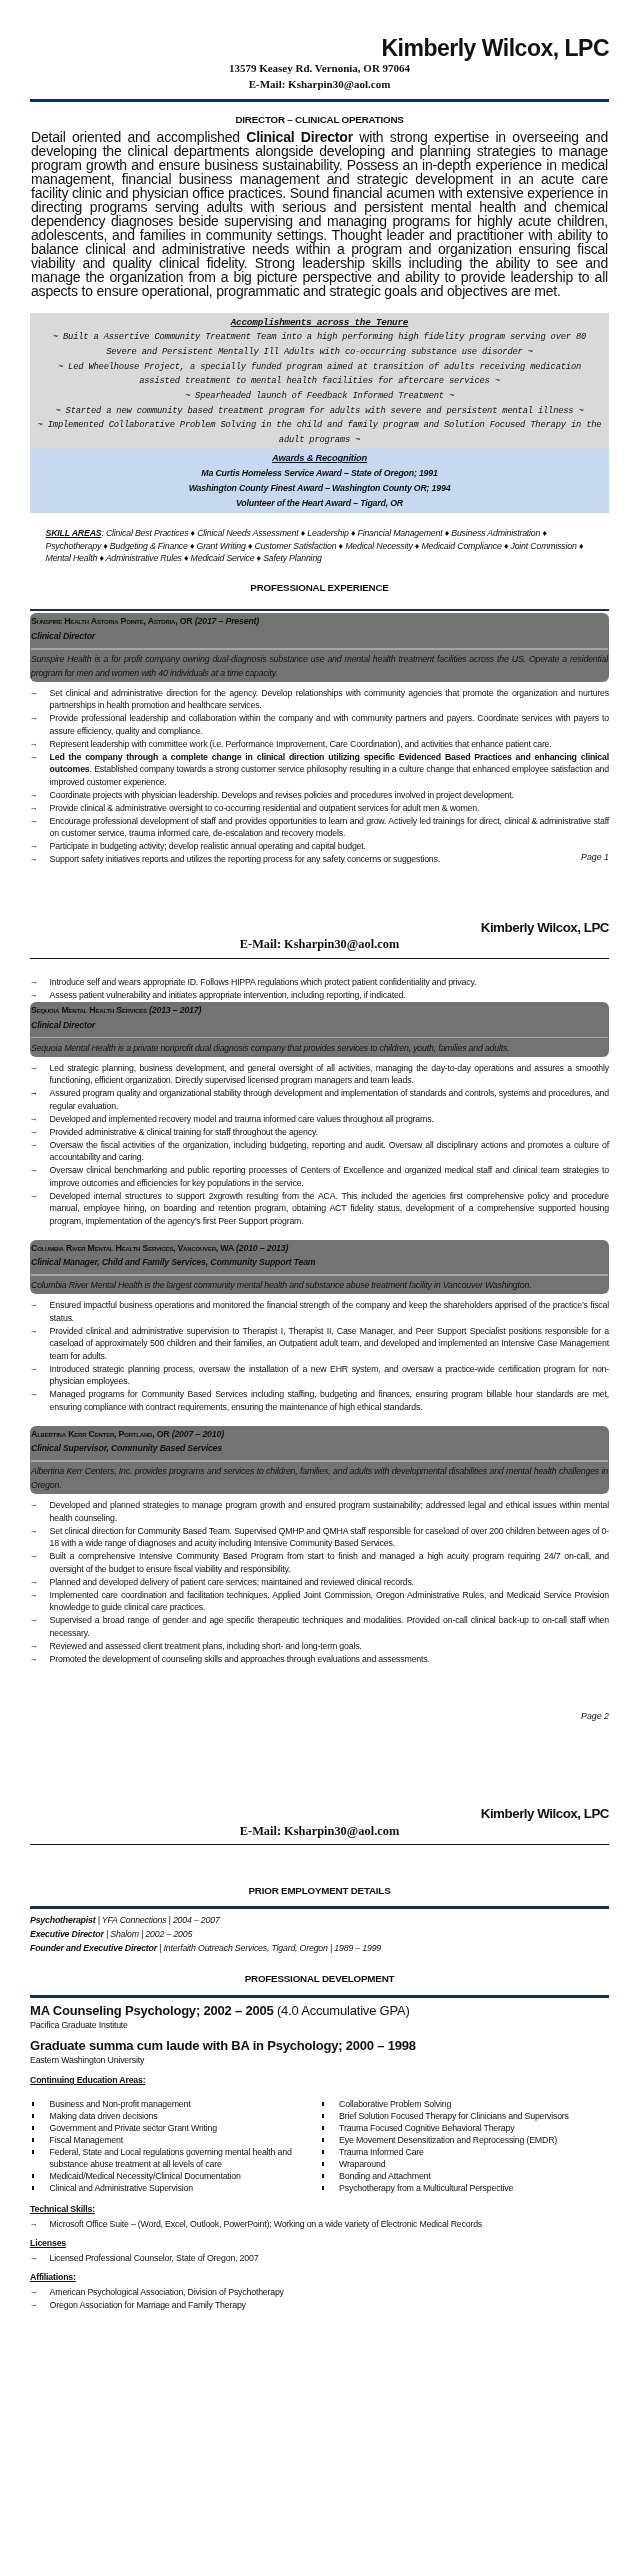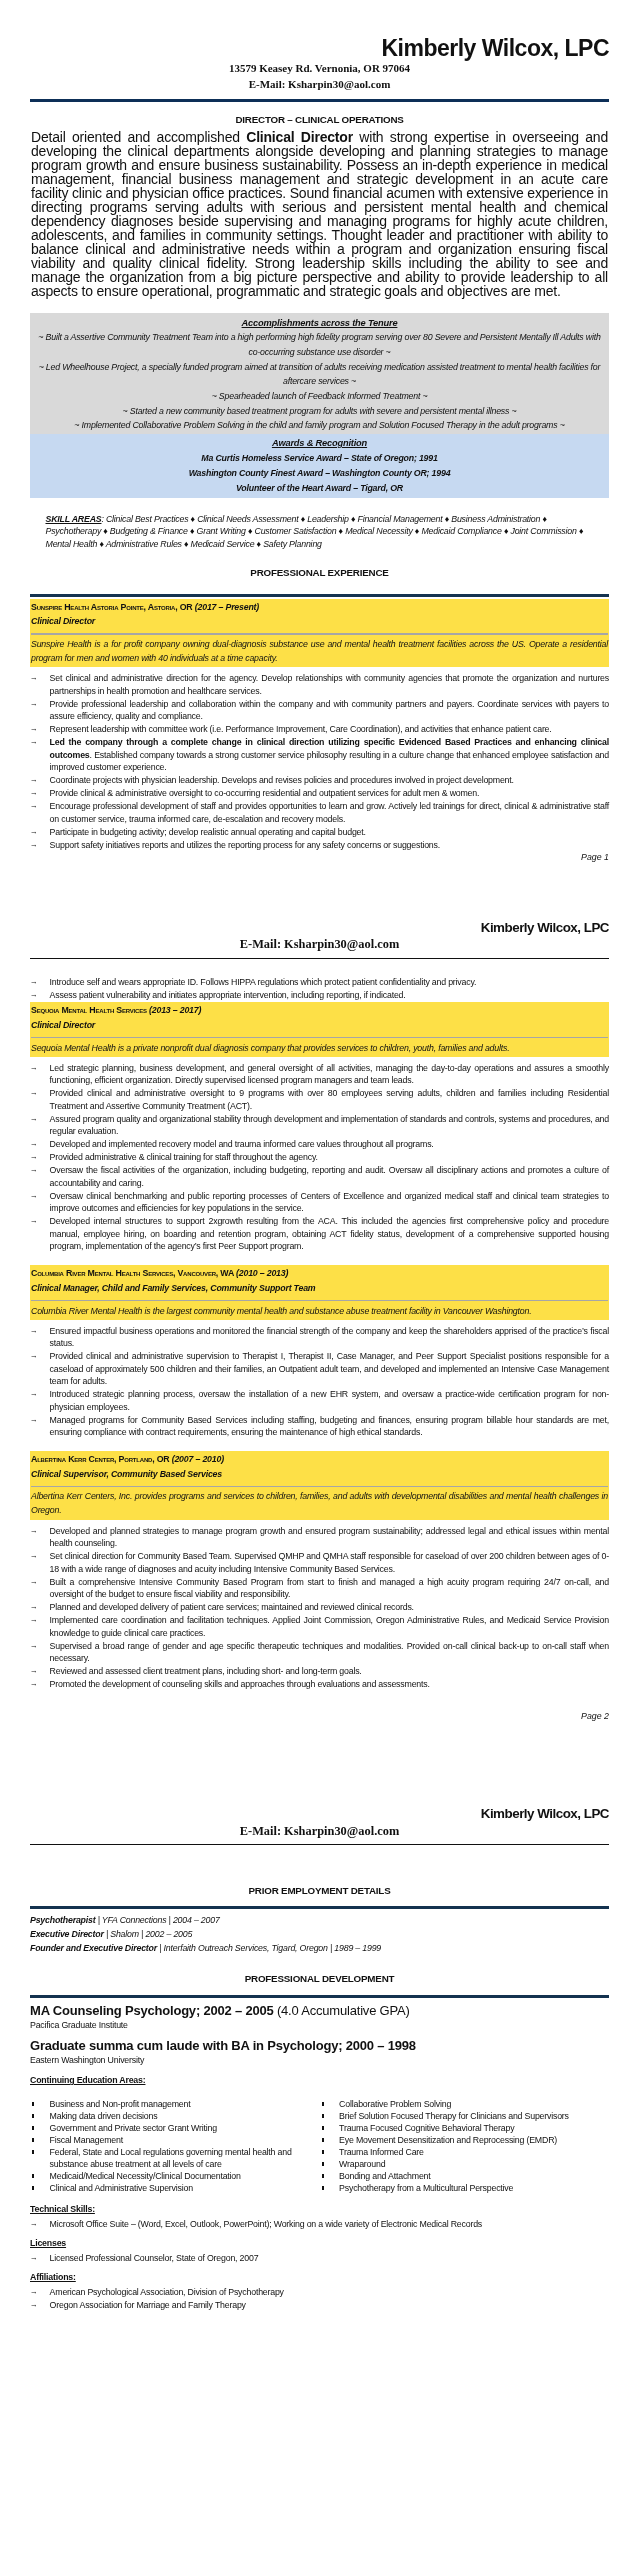--- a/index.html
+++ b/index.html
@@ -12,26 +12,26 @@
   .name.big { font-size: 23px; line-height: 26px; }
   .name.small { font-size: 13.4px; line-height: 16.5px; }
   .addr, .email { font-family: "Liberation Serif", serif; font-weight: bold; text-align: center; }
   .addr.big, .email.big { font-size: 11px; line-height: 15.5px; text-align: center; }
   .email.small { font-size: 12.4px; line-height: 16.5px; }
   .rule-navy { height: 3.1px; background: #0d2f57; margin: 7.2px 0 0 0; }
   .rule-navy.thin { height: 2.6px; background: #14324f; }
   .rule-black { height: 1px; background: #111; margin: 3.1px 0 0 0; }
   .section-title { text-align: center; font-weight: bold; font-size: 9.8px; letter-spacing: -0.2px; }
   p.summary { font-size: 14px; line-height: 14px; text-align: justify; margin: 5.2px 1px 0 1px; letter-spacing: -0.2px; }
-  .acc-box { background: #d9d9d9; margin-top: 15.5px; padding: 2.1px 5.2px 1px 5.2px; text-align: center; font-style: italic; font-size: 8.8px; line-height: 14.7px; letter-spacing: -0.2px; }
+  .acc-box { background: #d9d9d9; margin-top: 15.5px; padding: 2.1px 5.2px 1px 5.2px; text-align: center; font-style: italic; font-size: 8.8px; line-height: 14.7px; letter-spacing: -0.2px; font-family: Liberation Mono, monospace; }
   .acc-box .box-title, .award-box .box-title { font-weight: bold; text-decoration: underline; font-size: 9.3px; }
   .award-box { background: #c6d9f1; padding: 2.1px 5.2px 2.1px 5.2px; text-align: center; font-style: italic; font-weight: bold; font-size: 8.8px; line-height: 15px; letter-spacing: -0.2px; }
   .skills { font-style: italic; font-size: 8.8px; line-height: 12.4px; margin: 14.4px 15.5px 0 15.5px; letter-spacing: -0.2px; }
   .skills .lbl { font-weight: bold; text-decoration: underline; }
-  .job-head { background: #fde047; padding: 2.1px 1px 0 1px; margin-top: 2.1px; }
+  .job-head { background: #737373; padding: 2.1px 1px 0 1px; margin-top: 2.1px; border-radius: 6px; }
   .job-head .company { font-weight: bold; font-size: 8.8px; line-height: 13.4px; font-variant: small-caps; letter-spacing: -0.2px; }
   .job-head .company .dates { font-style: italic; font-variant: normal; }
   .job-head .role { font-weight: bold; font-style: italic; font-size: 8.8px; line-height: 14px; letter-spacing: -0.2px; }
   .job-head .gray-rule { height: 1.5px; background: #a6a6a6; margin: 5.2px 0 2.1px 0; }
   .job-head .desc { font-style: italic; font-size: 8.8px; line-height: 14px; text-align: justify; padding-bottom: 2.1px; letter-spacing: -0.2px; }
   ul.arrows { list-style: none; margin: 5.2px 0 0 0; padding: 0; }
   ul.arrows li { position: relative; padding-left: 19.6px; font-size: 8.8px; line-height: 12.5px; text-align: justify; margin-bottom: 0.5px; letter-spacing: -0.2px; }
   ul.arrows li .arr { position: absolute; left: 0; top: 0; font-size: 7.7px; }
   ul.arrows li b { font-weight: bold; }
   .page-num { position: absolute; right: 30px; font-style: italic; font-size: 8.8px; }
@@ -113,21 +113,21 @@
   </ul>
 
   <div class="job-head" style="margin-top:0">
     <div class="company"><span>Sequoia Mental Health Services</span> <span class="dates">(2013 – 2017)</span></div>
     <div class="role">Clinical Director</div>
     <div class="gray-rule"></div>
     <div class="desc">Sequoia Mental Health is a private nonprofit dual diagnosis company that provides services to children, youth, families and adults.</div>
   </div>
   <ul class="arrows">
     <li><span class="arr">→</span><span>Led strategic planning, business development, and general oversight of all activities, managing the day-to-day operations and assures a smoothly functioning, efficient organization. Directly supervised licensed program managers and team leads.</span></li>
-    <li><span class="arr">→</span><span>Provided clinical and administrative oversight to 9 programs with over 80 employees serving adults, children and families including Residential Treatment and Assertive Community Treatment (ACT).</span></li>
+    <li><span class="arr">→</span></li>
     <li><span class="arr">→</span><span>Assured program quality and organizational stability through development and implementation of standards and controls, systems and procedures, and regular evaluation.</span></li>
     <li><span class="arr">→</span><span>Developed and implemented recovery model and trauma informed care values throughout all programs.</span></li>
     <li><span class="arr">→</span><span>Provided administrative &amp; clinical training for staff throughout the agency.</span></li>
     <li><span class="arr">→</span><span>Oversaw the fiscal activities of the organization, including budgeting, reporting and audit. Oversaw all disciplinary actions and promotes a culture of accountability and caring.</span></li>
     <li><span class="arr">→</span><span>Oversaw clinical benchmarking and public reporting processes of Centers of Excellence and organized medical staff and clinical team strategies to improve outcomes and efficiencies for key populations in the service.</span></li>
     <li><span class="arr">→</span><span>Developed internal structures to support 2xgrowth resulting from the ACA. This included the agencies first comprehensive policy and procedure manual, employee hiring, on boarding and retention program, obtaining ACT fidelity status, development of a comprehensive supported housing program, implementation of the agency’s first Peer Support program.</span></li>
   </ul>
 
   <div class="job-head" style="margin-top:12.4px">
     <div class="company"><span>Columbia River Mental Health Services, Vancouver, WA</span> <span class="dates">(2010 – 2013)</span></div>

